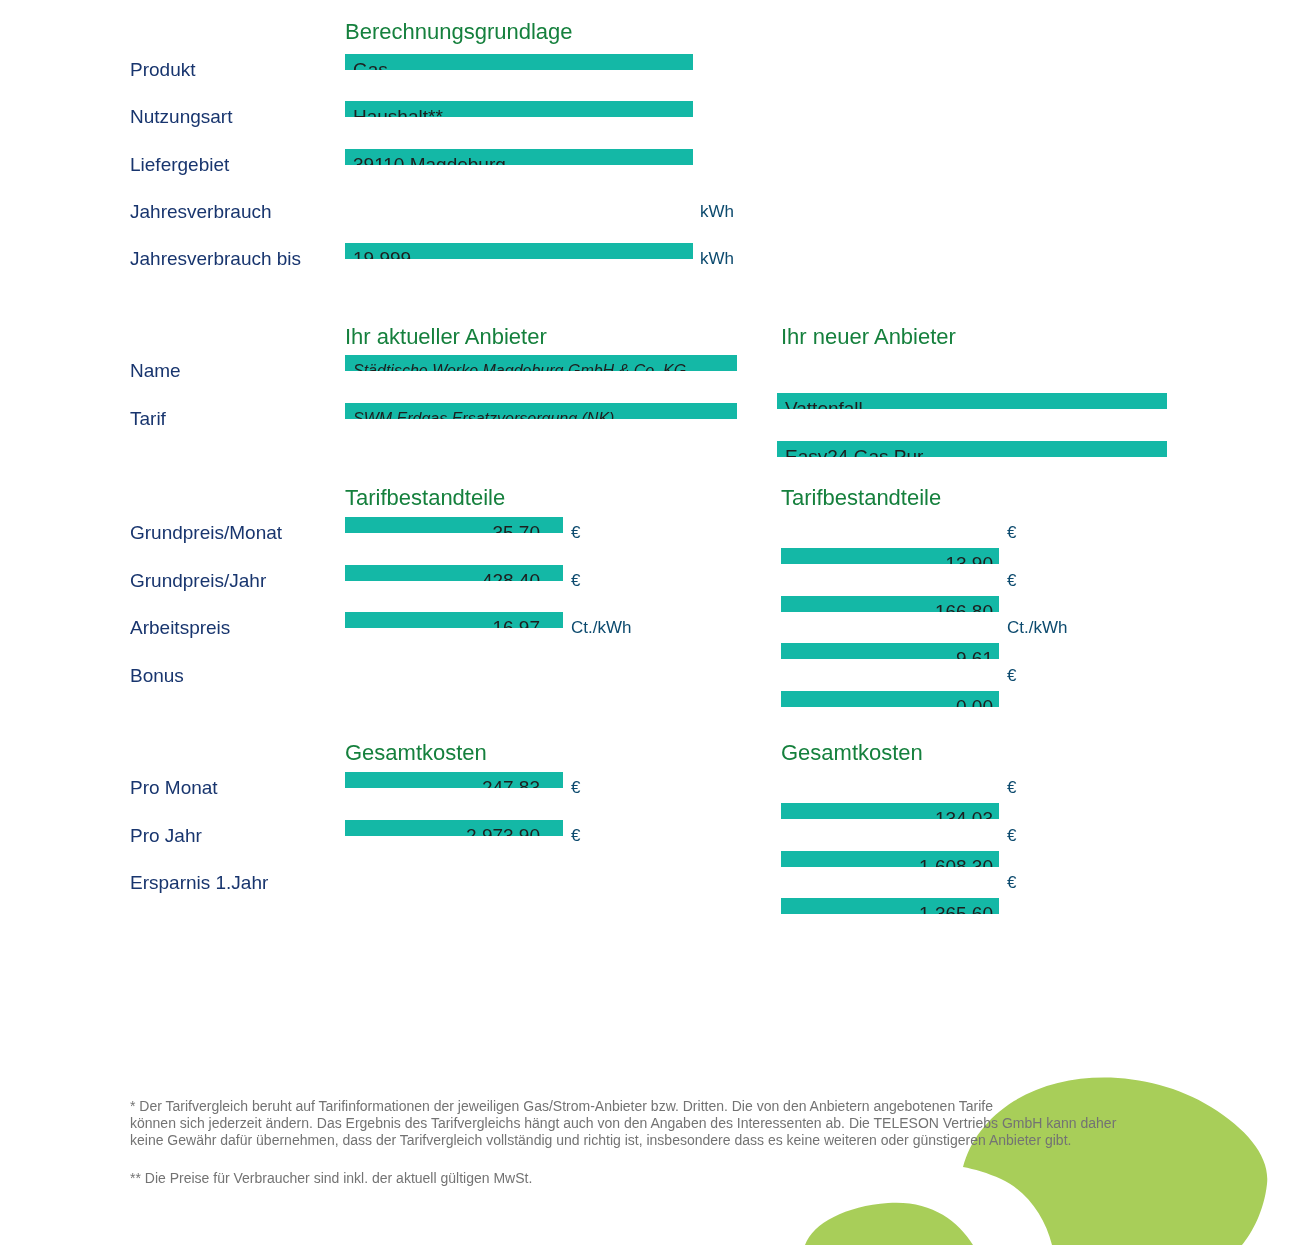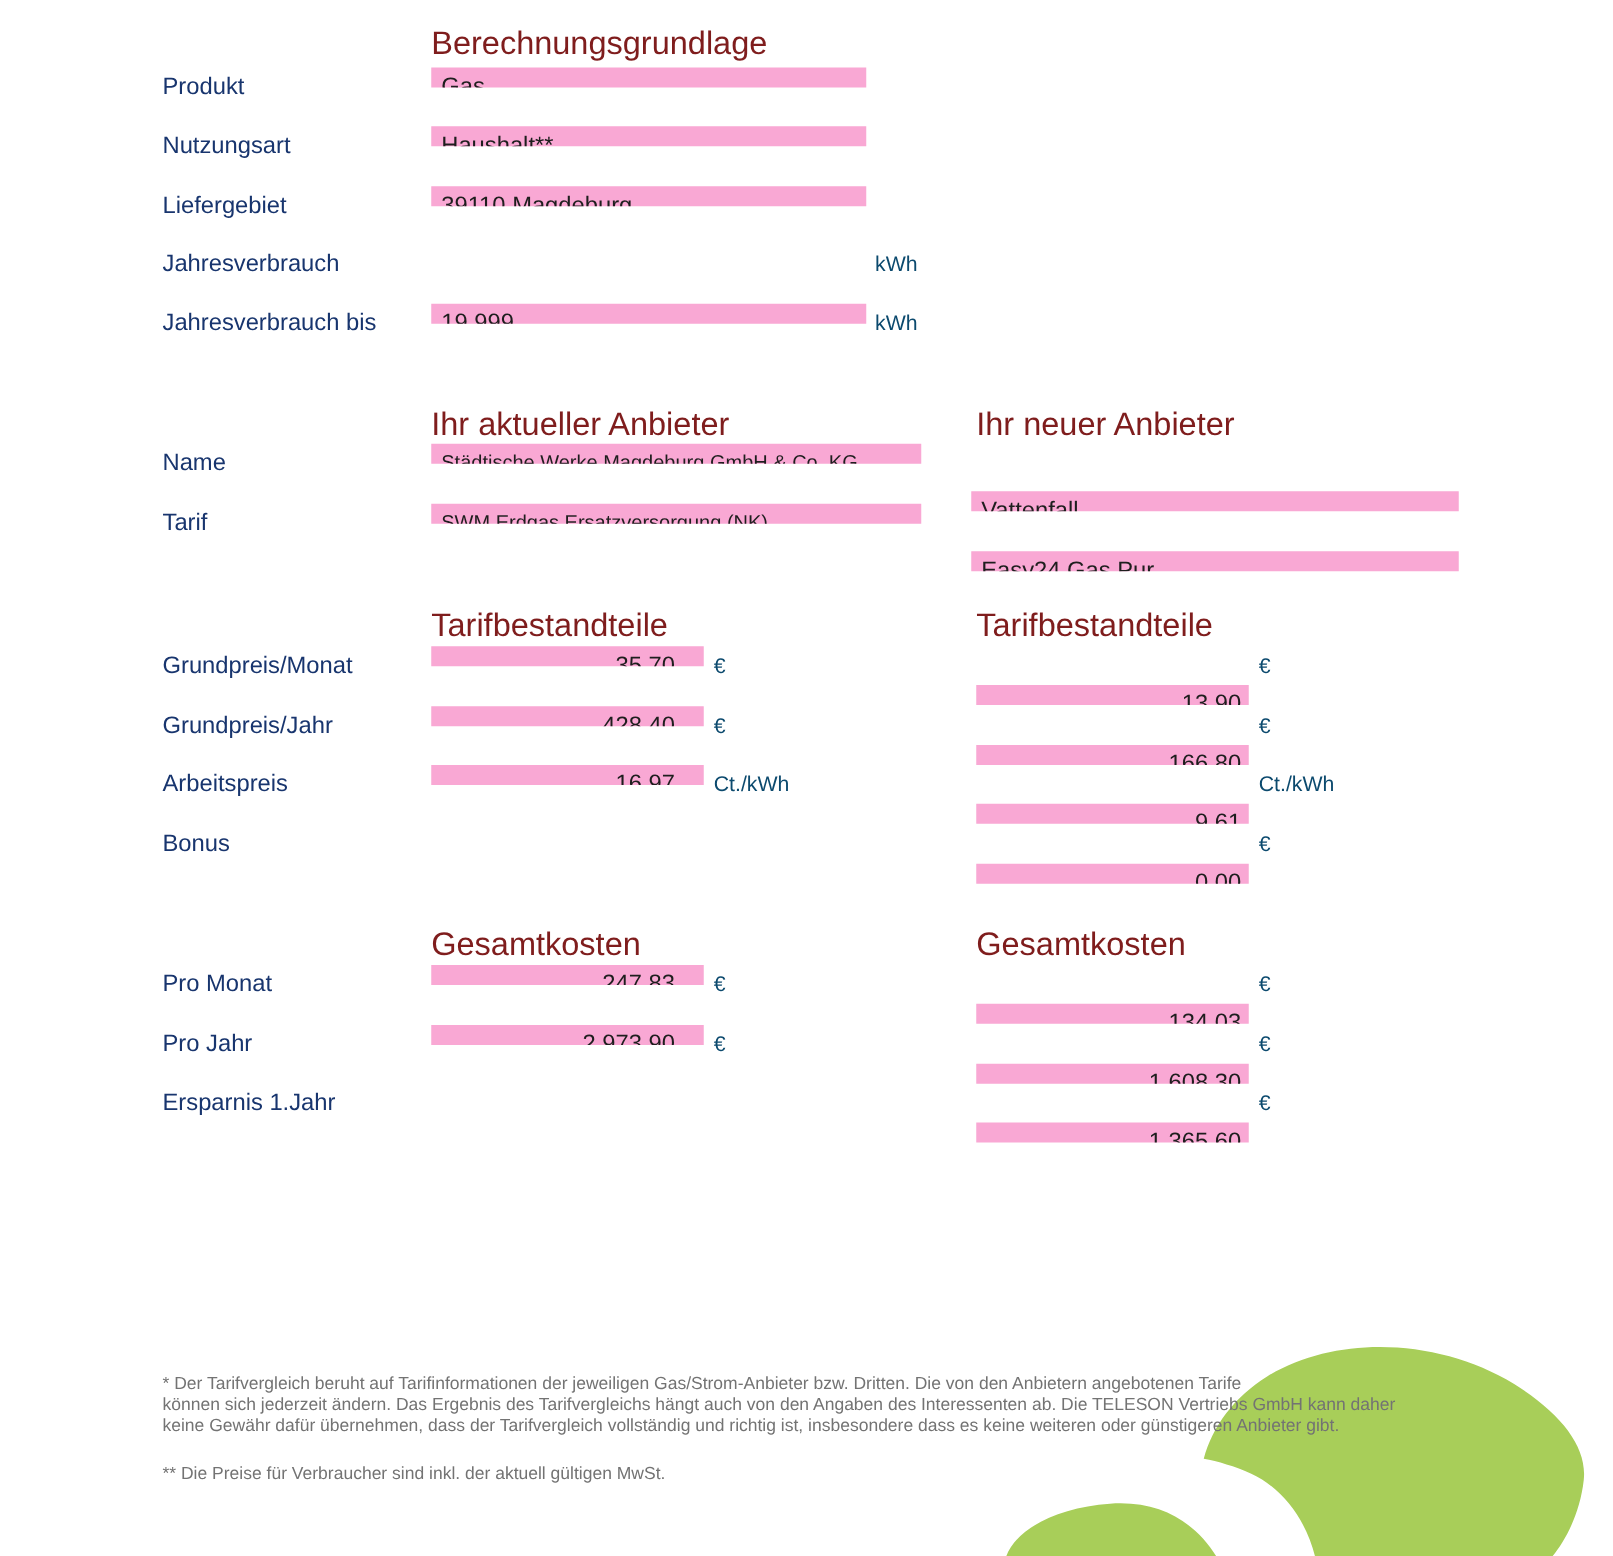--- a/index.html
+++ b/index.html
@@ -7,45 +7,45 @@
     position:relative;
     width:1290px;height:1245px;
     background:#ffffff;
     overflow:hidden;
     font-family:"Liberation Sans","DejaVu Sans",sans-serif;
   }
   .layer{position:absolute;inset:0;z-index:1;}
   #leaf-svg{position:absolute;left:790px;top:1040px;width:500px;height:205px;z-index:0;}
   .hdr{
     position:absolute;
-    font-size:26px;
-    color:#7f1d1d;
+    font-size:22px;
+    color:#15803d;
     white-space:nowrap;
   }
   .row{position:absolute;left:0;width:1290px;height:32px;}
   .lbl{
     position:absolute;left:130px;top:0;
     font-size:19px;color:#18356e;line-height:32px;white-space:nowrap;
   }
   .field{
     position:absolute;top:0;height:16px;
-    background:#f9a8d4;
+    background:#14b8a6;
     box-sizing:border-box;
     font-size:19px;color:#1e1e1e;
     line-height:32px;
     padding-left:8px;
     white-space:nowrap;
     overflow:hidden;
   }
   .f-main{left:345px;width:348px;}
   .f-wide-l{left:345px;width:392px;}
   .f-wide-r{left:777px;width:390px;margin-top:38px;}
   .f-num-l{left:345px;width:218px;text-align:right;padding-left:0;padding-right:23px;}
   .f-num-r{left:781px;width:218px;text-align:right;padding-left:0;padding-right:6px;margin-top:31px;}
-  .small-val{font-size:16px;}
+  .small-val{font-size:16px;font-style:italic;}
   .unit{
     position:absolute;top:0;
     font-size:17px;color:#0c4a6e;line-height:32px;white-space:nowrap;
   }
   .u-kwh{left:700px;}
   .u-l{left:571px;}
   .u-r{left:1007px;}
   .note{
     position:absolute;left:130px;
     font-size:14px;line-height:17px;color:#737373;

